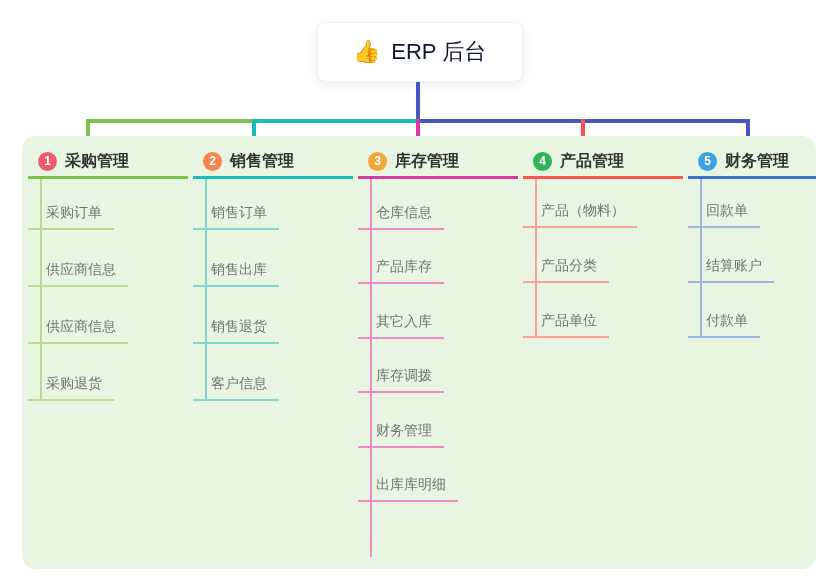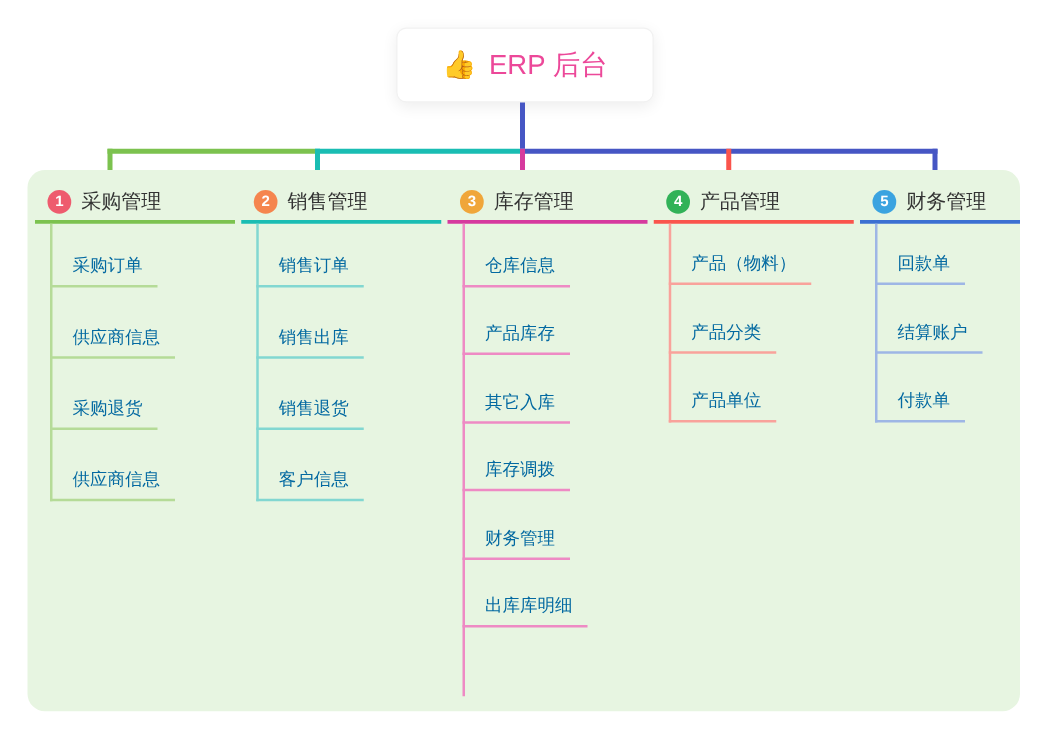--- a/index.html
+++ b/index.html
@@ -10,21 +10,21 @@
   }
   
   .root-node{
     position:absolute;left:317px;top:22px;width:206px;height:60px;
     background:#ffffff;border:1px solid #f1f1f1;border-radius:8px;
     box-shadow:0 3px 12px rgba(0,0,0,0.07);
     display:flex;align-items:center;justify-content:center;gap:10px;
     box-sizing:border-box;
   }
   .root-icon{font-size:22px;color:#f0b13c;line-height:1;}
-  .root-label{font-size:22px;color:#ec4899;white-space:nowrap;}
+  .root-label{font-size:22px;color:#0f172a;white-space:nowrap;}
   
   .panel{
     position:absolute;left:22px;top:136px;width:794px;height:433px;
     background:#e7f5e1;border-radius:14px;
   }
   
   .conn{position:absolute;}
   .c-root-drop{left:416px;top:82px;width:4px;height:37px;background:#4656c4;}
   .c-bus-green {left:86px; top:119px;width:166px;height:4px;background:#7cc24f;}
   .c-bus-teal  {left:252px;top:119px;width:164px;height:4px;background:#1abdb3;}
@@ -41,21 +41,21 @@
   .col4{left:523px;} .col5{left:688px;width:128px;}
   .bheader{
     height:30px;display:flex;align-items:center;gap:8px;
     padding-left:10px;box-sizing:content-box;
   }
   .badge{
     width:19px;height:19px;border-radius:50%;flex:0 0 19px;
     color:#fff;font-size:12px;font-weight:bold;line-height:1;
     display:flex;align-items:center;justify-content:center;
   }
-  .bh-label{font-size:16px;font-weight:400;color:#333333;white-space:nowrap;}
+  .bh-label{font-size:16px;font-weight:700;color:#333333;white-space:nowrap;}
   .col1 .bheader{border-bottom:3px solid #7cc24f;}
   .col2 .bheader{border-bottom:3px solid #1abdb3;}
   .col3 .bheader{border-bottom:3px solid #d63a9e;}
   .col4 .bheader{border-bottom:3px solid #fa544c;}
   .col5 .bheader{border-bottom:3px solid #3c70d2;}
   .col1 .badge{background:#ee5b6e;} .col2 .badge{background:#f5854e;}
   .col3 .badge{background:#f0a63a;} .col4 .badge{background:#32b258;}
   .col5 .badge{background:#3ba3e0;}
   
   .col::before{content:"";position:absolute;left:12px;top:33px;width:2px;}
@@ -67,22 +67,22 @@
   .col5::before{background:#9eb6e5;}
   
   .items{margin:0;padding:0;list-style:none;}
   .col1 .items,.col2 .items,.col4 .items,.col5 .items{margin-top:-6px;}
   .col3 .items{margin-top:-4px;}
   .item{display:flex;align-items:flex-end;}
   .col1 .item,.col2 .item{height:57px;}
   .col3 .item{height:54.5px;}
   .col4 .item,.col5 .item{height:55px;}
   .item-label{
-    margin-left:12px;padding:0 12px 6px 18px;
-    font-size:14px;color:#0369a1;white-space:nowrap;
+    padding:0 12px 6px 18px;
+    font-size:14px;color:#737373;white-space:nowrap;
   }
   .col1 .item-label{border-bottom:2px solid #b5db97;}
   .col2 .item-label{border-bottom:2px solid #82d7d1;}
   .col3 .item-label{border-bottom:2px solid #ee8ac4;text-align:center;}
   .col4 .item-label{border-bottom:2px solid #f9a29b;}
   .col5 .item-label{border-bottom:2px solid #9eb6e5;}
 </style>
 </head>
 <body>
 
@@ -111,24 +111,24 @@
       <span class="bh-label">采购管理</span>
     </div>
     <ul class="items">
       <li class="item">
           <span class="item-label">采购订单</span>
         </li>
       <li class="item">
           <span class="item-label">供应商信息</span>
         </li>
       <li class="item">
+          <span class="item-label">供应商信息</span>
+        </li>
+      <li class="item">
           <span class="item-label">采购退货</span>
-        </li>
-      <li class="item">
-          <span class="item-label">供应商信息</span>
         </li>
     </ul>
   </div>
 
   <div class="col col2">
     <div class="bheader">
       <span class="badge">2</span>
       <span class="bh-label">销售管理</span>
     </div>
     <ul class="items">

